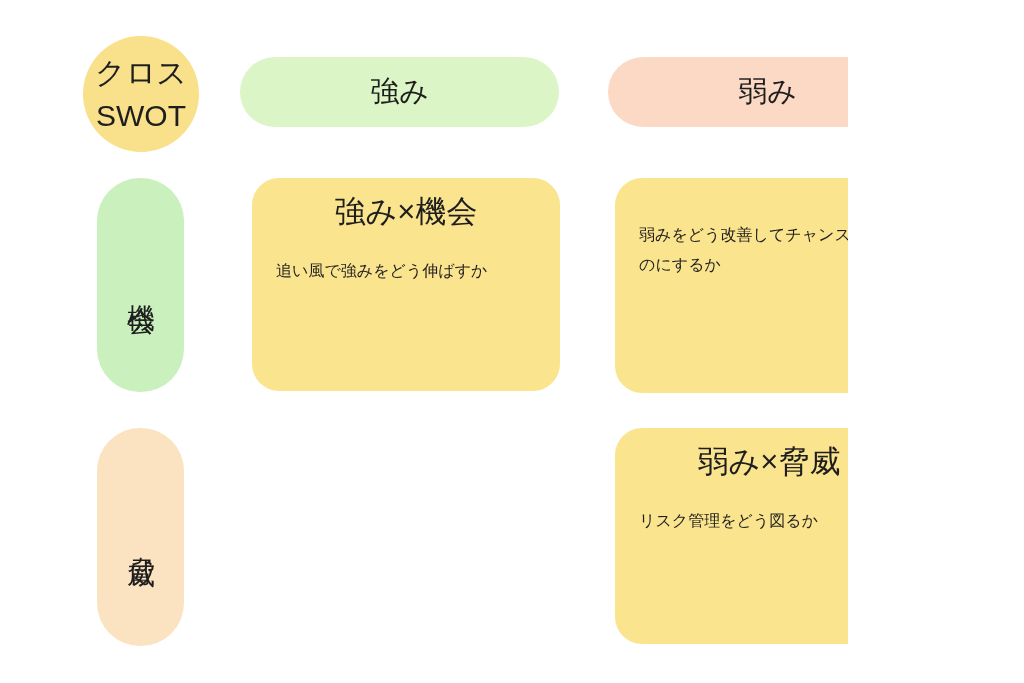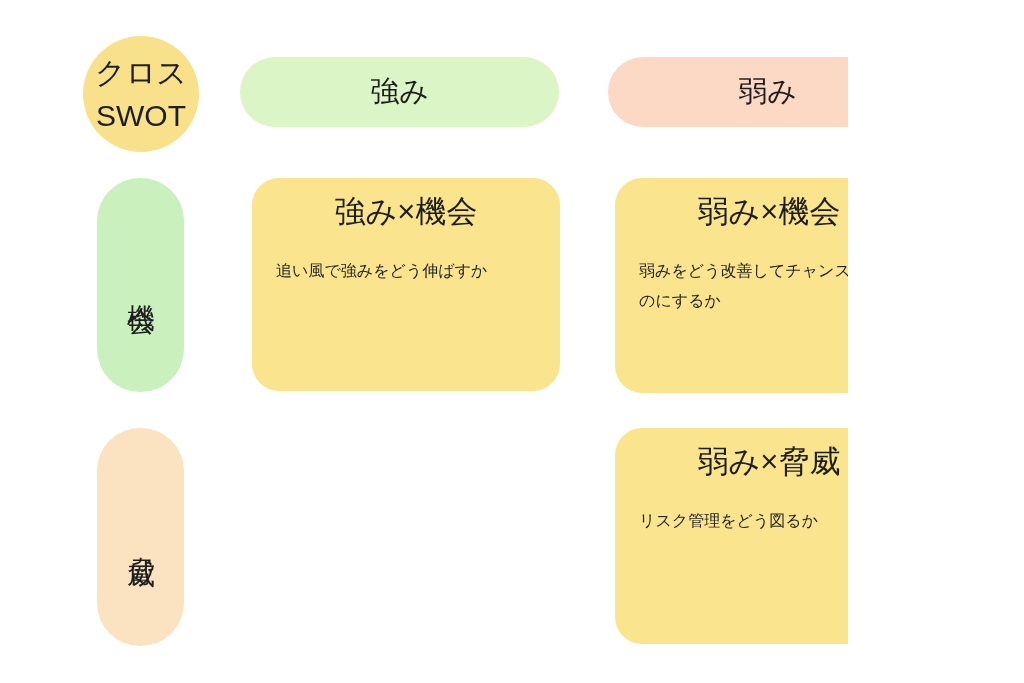--- a/index.html
+++ b/index.html
@@ -117,21 +117,20 @@
   <div class="row-header threats">
     <span class="vtext">脅威</span>
   </div>
 
   <div class="cell so">
     <div class="cell-title">強み×機会</div>
     <div class="cell-body">追い風で強みをどう伸ばすか</div>
   </div>
 
   <div class="cell wo">
-    <div class="cell-title">弱み×機会</div>
     <div class="cell-body">弱みをどう改善してチャンスをものにするか</div>
   </div>
 
 
   <div class="cell wt">
     <div class="cell-title">弱み×脅威</div>
     <div class="cell-body">リスク管理をどう図るか</div>
   </div>
 
 </div>

